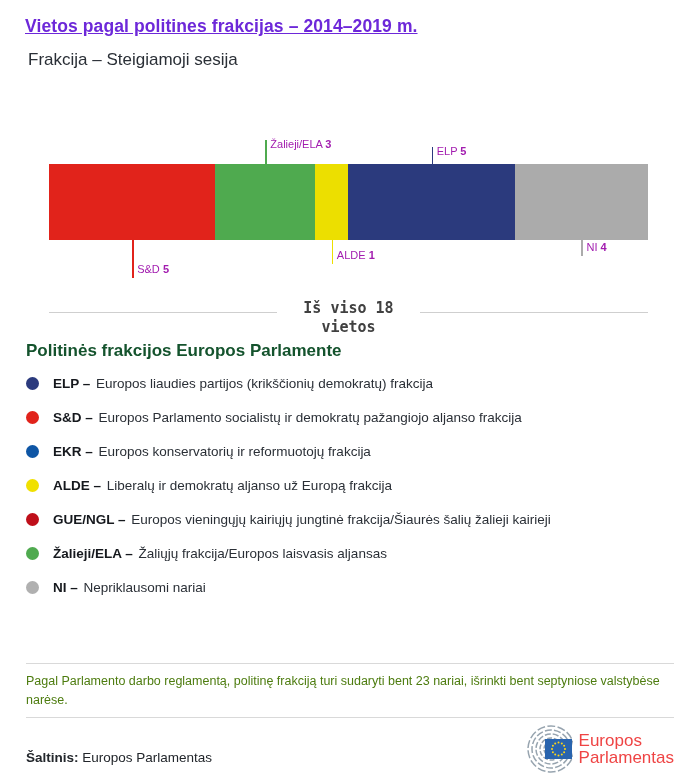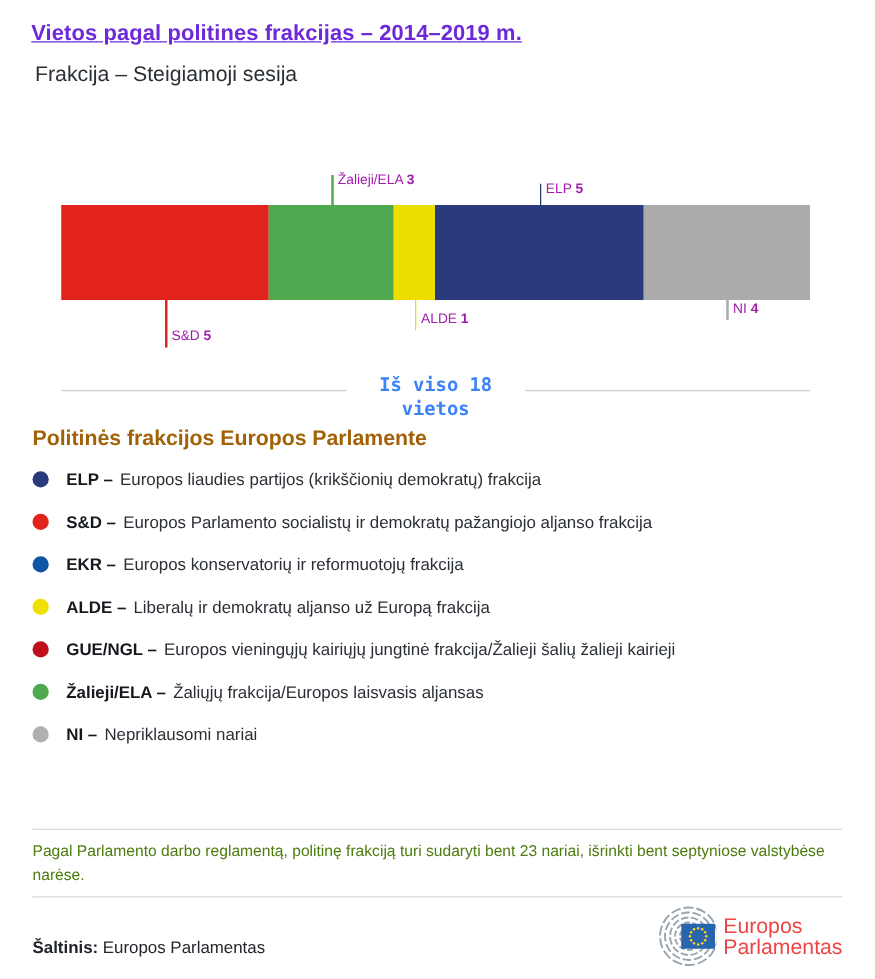--- a/index.html
+++ b/index.html
@@ -18,24 +18,24 @@
   .seat-bar>div{height:100%;}
   .leader{position:absolute;width:1.5px;}
   .bar-label{position:absolute;font-size:11px;color:#a21caf;white-space:nowrap;}
   .bar-label b{font-weight:bold;}
 
   
   .total{left:49px;top:299px;width:599px;display:flex;}
   .total-line{flex:1;height:1px;background:#cfcfcf;margin-top:13px;}
   .total-text{padding:0 26px;text-align:center;white-space:pre-line;
               font-family:"DejaVu Sans Mono",monospace;font-weight:bold;
-              font-size:15px;line-height:19px;color:#3b82f6;}
+              font-size:15px;line-height:19px;color:#404040;}
 
   
-  .legend-heading{left:26px;top:341px;font-size:17px;font-weight:bold;color:#a16207;}
+  .legend-heading{left:26px;top:341px;font-size:17px;font-weight:bold;color:#14532d;}
   .legend{left:26px;top:366px;list-style:none;margin:0;padding:0;}
   .legend li{height:34px;display:flex;align-items:center;}
   .dot{width:13px;height:13px;border-radius:50%;flex:0 0 13px;margin-right:14px;}
   .legend .txt{font-size:13.5px;color:#2a2f36;white-space:nowrap;}
   .legend .txt b{color:#15181d;margin-right:2px;text-align:center;}
 
   .hr{left:26px;width:648px;height:1px;background:#d9d9d9;}
   .hr1{top:663px;} .hr2{top:717px;}
   .note{left:26px;top:672px;width:640px;font-size:12.5px;line-height:19px;color:#4d7c0f;}
 
@@ -91,21 +91,21 @@
     <li>
       <span class="dot" style="background: rgb(14, 86, 165);"></span>
       <span class="txt"><b>EKR –</b><span> Europos konservatorių ir reformuotojų frakcija</span></span>
     </li>
     <li>
       <span class="dot" style="background: rgb(240, 224, 0);"></span>
       <span class="txt"><b>ALDE –</b><span> Liberalų ir demokratų aljanso už Europą frakcija</span></span>
     </li>
     <li>
       <span class="dot" style="background: rgb(191, 15, 26);"></span>
-      <span class="txt"><b>GUE/NGL –</b><span> Europos vieningųjų kairiųjų jungtinė frakcija/Žalieji šalių žalieji kairieji</span></span>
+      <span class="txt"><b>GUE/NGL –</b><span> Europos vieningųjų kairiųjų jungtinė frakcija/Šiaurės šalių žalieji kairieji</span></span>
     </li>
     <li>
       <span class="dot" style="background: rgb(79, 170, 79);"></span>
       <span class="txt"><b>Žalieji/ELA –</b><span> Žaliųjų frakcija/Europos laisvasis aljansas</span></span>
     </li>
     <li>
       <span class="dot" style="background: rgb(176, 176, 176);"></span>
       <span class="txt"><b>NI –</b><span> Nepriklausomi nariai</span></span>
     </li>
   </ul>

